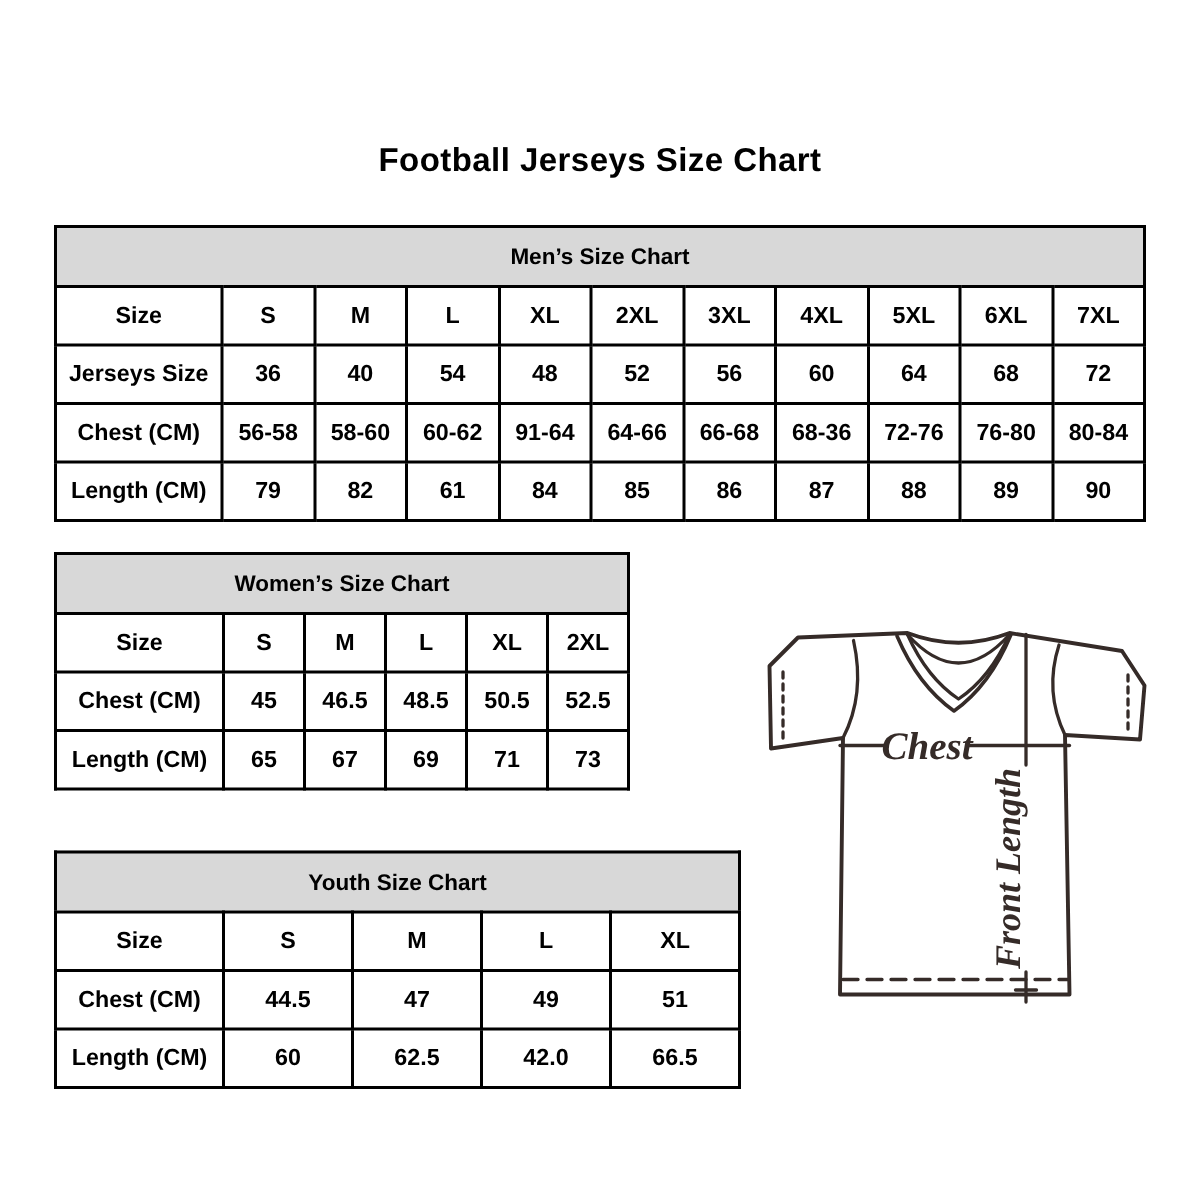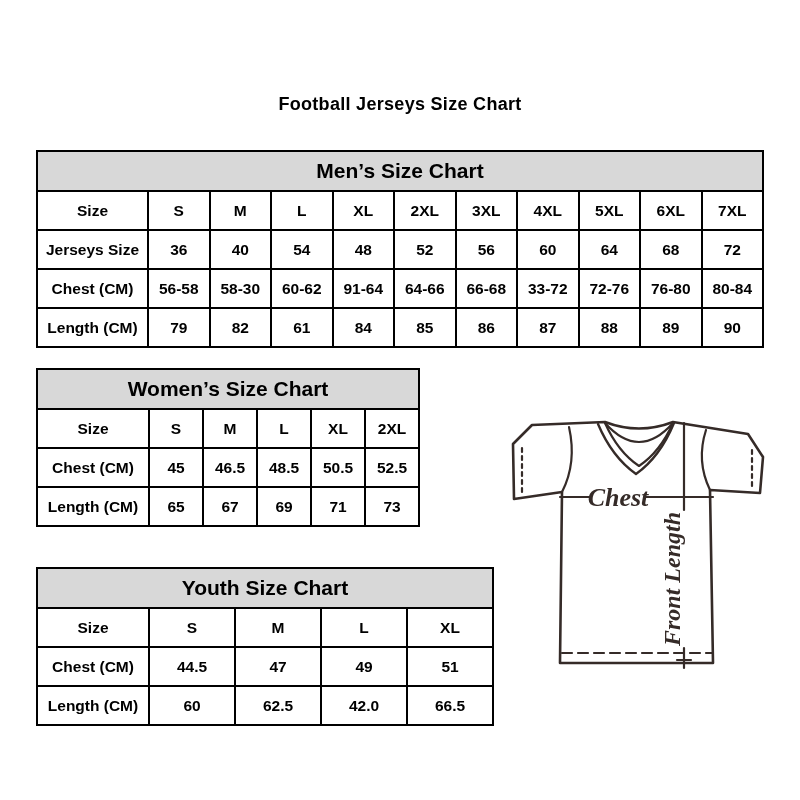--- a/index.html
+++ b/index.html
@@ -2,28 +2,28 @@
 <html style="--header-bg: #d8d8d8; --jersey-line: #352b28;"><head>
 <meta charset="utf-8">
 <style>
   html,body { margin:0; padding:0; background:#ffffff; }
   .page {
     position:relative; width:800px; height:800px; background:#fff;
     font-family:"Liberation Sans", sans-serif; color:#000; overflow:hidden;
   }
   .main-title {
     position:absolute; top:94px; left:0; width:100%;
-    text-align:center; font-size:18px; font-weight:bold; letter-spacing:.3px;
+    text-align:center; font-size:22px; font-weight:bold; letter-spacing:.3px;
   }
   .size-table { position:absolute; }
   .tbl-title {
     box-sizing:border-box; height:40px; border:2px solid #000; border-bottom:none;
     background:var(--header-bg,#d8d8d8);
     display:flex; align-items:center; justify-content:center;
-    font-weight:bold; font-size:21px;
+    font-weight:bold; font-size:15px;
   }
   .size-table table { width:100%; border-collapse:collapse; table-layout:fixed; }
   .size-table td {
     border:2px solid #000; height:37px; padding:0 1px;
     text-align:center; vertical-align:middle;
     font-weight:bold; font-size:15.5px; overflow:hidden; white-space:nowrap;
   }
   #mens   { left:36px; top:150px; width:728px; }
   #womens { left:36px; top:368px; width:384px; }
   #youth  { left:36px; top:547px; width:458px;margin-top:20px; }
@@ -82,26 +82,26 @@
             <td>52</td>
             <td>56</td>
             <td>60</td>
             <td>64</td>
             <td>68</td>
             <td>72</td>
           </tr>
           <tr>
             <td>Chest (CM)</td>
             <td>56-58</td>
-            <td>58-30</td>
+            <td>58-60</td>
             <td>60-62</td>
             <td>91-64</td>
             <td>64-66</td>
             <td>66-68</td>
-            <td>33-72</td>
+            <td>68-36</td>
             <td>72-76</td>
             <td>76-80</td>
             <td>80-84</td>
           </tr>
           <tr>
             <td>Length (CM)</td>
             <td>79</td>
             <td>82</td>
             <td>61</td>
             <td>84</td>

